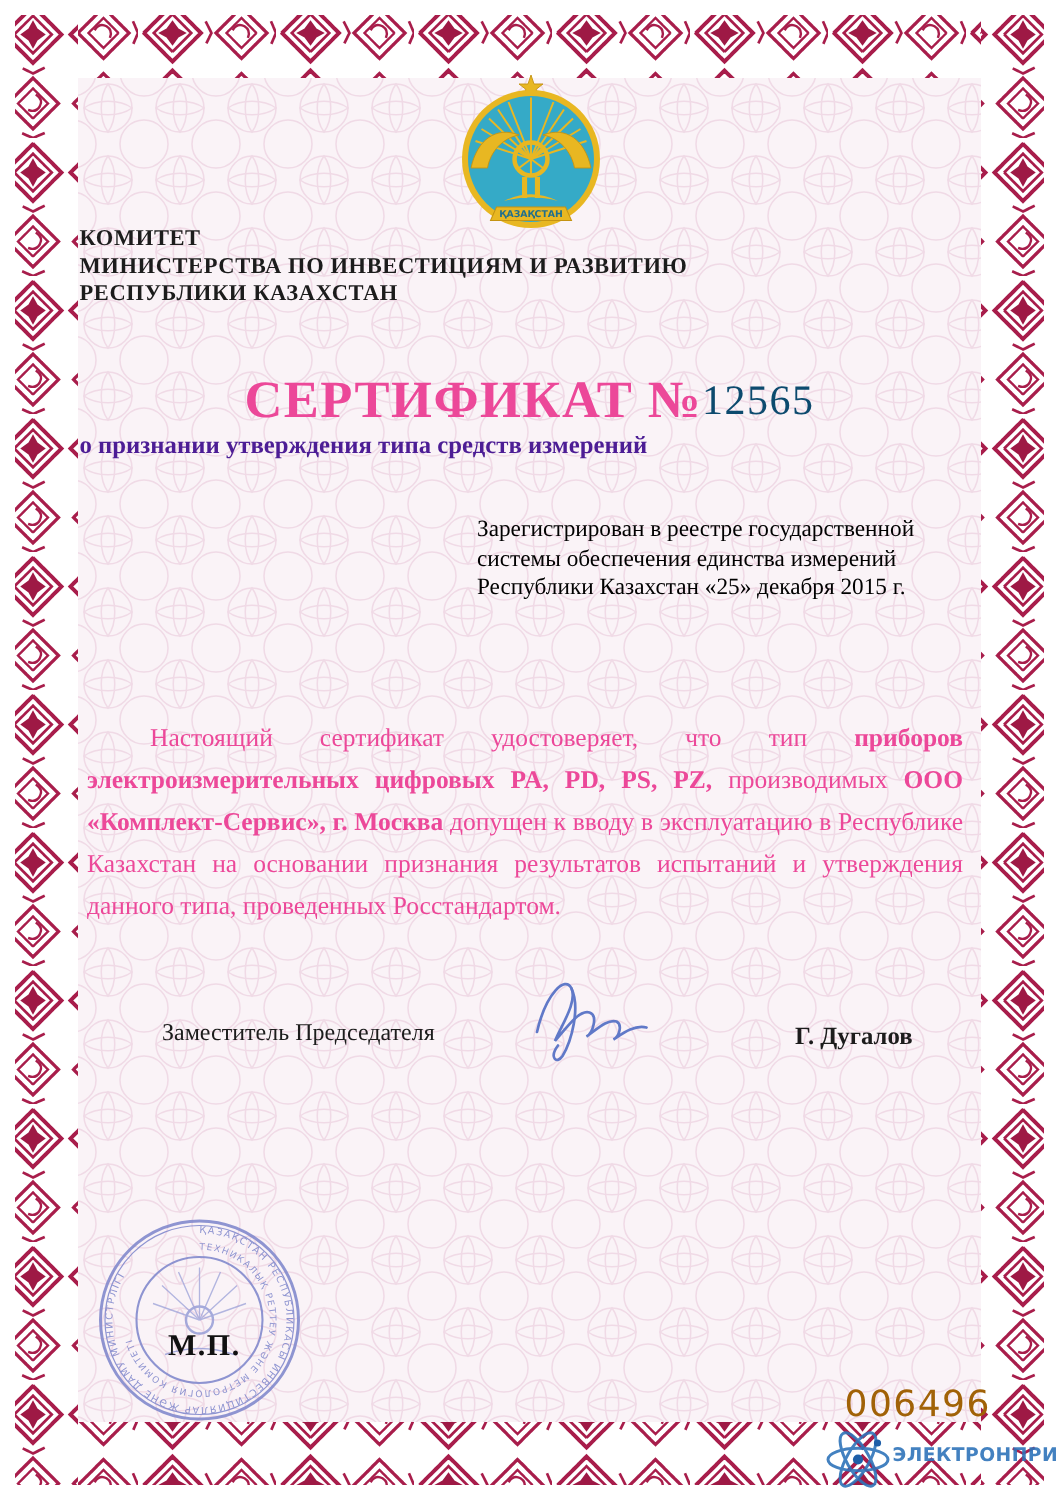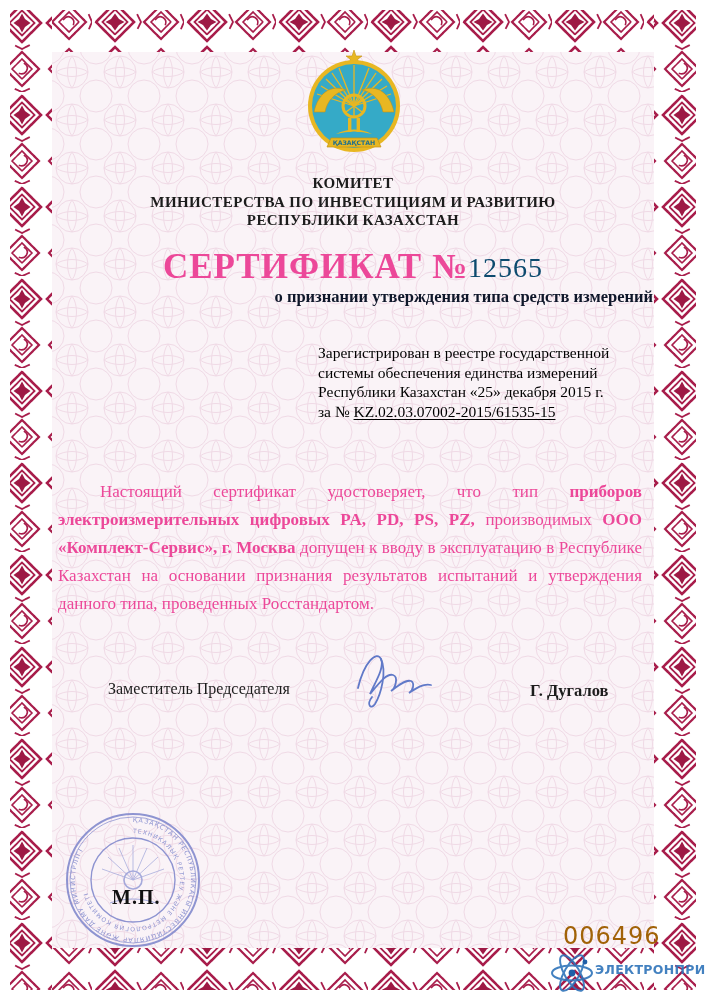--- a/index.html
+++ b/index.html
@@ -2,26 +2,26 @@
 <html><head>
 <meta charset="utf-8">
 <style>
   html,body{margin:0;padding:0;background:#ffffff;}
   .page{position:relative;width:706px;height:1000px;background:#ffffff;overflow:hidden;
         font-family:"Liberation Serif", serif;color:#222;}
   .abs{position:absolute;}
   .frame-svg{position:absolute;left:0;top:0;z-index:1;}
   .layer{z-index:2;}
   .toplayer{z-index:3;}
-  .header-block{left:53px;top:174px;width:600px;text-align:center;
+  .header-block{left:53px;top:150px;width:600px;
     font-weight:bold;font-size:15px;line-height:18.5px;color:#1c1c1c;letter-spacing:.4px;}
   .title-row{left:53px;top:247px;width:600px;text-align:center;white-space:nowrap;}
   .title-label{font-weight:bold;font-size:35px;color:#ec4899;letter-spacing:1px;vertical-align:top;}
   .title-number{font-size:28px;color:#0c4a6e;vertical-align:top;position:relative;top:5px;margin-left:0;letter-spacing:1px;}
-  .subtitle{left:53px;top:287px;width:600px;text-align:right;font-weight:bold;font-size:16.5px;color:#0f172a;}
+  .subtitle{left:53px;top:287px;width:600px;text-align:left;font-weight:bold;font-size:16.5px;color:#4c1d95;}
   .reg-block{left:318px;top:343px;width:330px;font-size:15.5px;line-height:19.6px;color:#000000;}
   .u{text-decoration:underline;text-underline-offset:2px;}
   .main-para{left:58px;top:478px;width:584px;font-size:17px;line-height:28px;color:#ec4899;
     text-align:justify;text-indent:42px;}
   .b{font-weight:bold;}
   .sig-pos{left:108px;top:680px;font-size:16px;font-weight:normal;color:#1c1c1c;}
   .sig-name{left:530px;top:681px;font-size:16.5px;font-weight:bold;color:#1c1c1c;}
   .signature-svg{left:350px;top:644px;}
   .stamp-svg{left:58px;top:805px;opacity:.88;}
   .mp-label{left:112px;top:886px;font-size:20px;font-weight:bold;color:#111;letter-spacing:1px;}
@@ -115,21 +115,20 @@
 
   <div class="abs layer title-row">
     <span class="title-label">СЕРТИФИКАТ №</span><span class="title-number">12565</span>
   </div>
   <div class="abs layer subtitle">о признании утверждения типа средств измерений</div>
 
   <div class="abs layer reg-block">
     <div>Зарегистрирован в реестре государственной</div>
     <div>системы обеспечения единства измерений</div>
     <div>Республики Казахстан «25» декабря 2015 г.</div>
-    <div><span>за № </span><span class="u">KZ.02.03.07002-2015/61535-15</span></div>
   </div>
 
   <div class="abs layer main-para"><span>Настоящий сертификат удостоверяет, что тип </span><span class="b">приборов электроизмерительных цифровых PA, PD, PS, PZ,</span><span> производимых </span><span class="b">ООО «Комплект-Сервис», г. Москва</span><span> допущен к вводу в эксплуатацию в Республике Казахстан на основании признания результатов испытаний и утверждения данного типа, проведенных Росстандартом.</span></div>
 
   <div class="abs layer sig-pos">Заместитель Председателя</div>
   <svg class="abs layer signature-svg" width="120" height="70" viewBox="0 0 120 70">
     <g stroke="#6079c8" stroke-width="1.8" fill="none" stroke-linecap="round">
       <path d="M8,44 C14,18 27,6 31,15 C35,24 24,40 20,50 C30,38 37,29 43,31 C49,33 45,45 41,47 C47,43 55,35 61,37 C65,39 63,47 59,49 C65,45 73,39 81,41"></path>
       <path d="M31,15 C37,28 31,50 25,60 C21,66 16,61 22,53"></path>
     </g>

